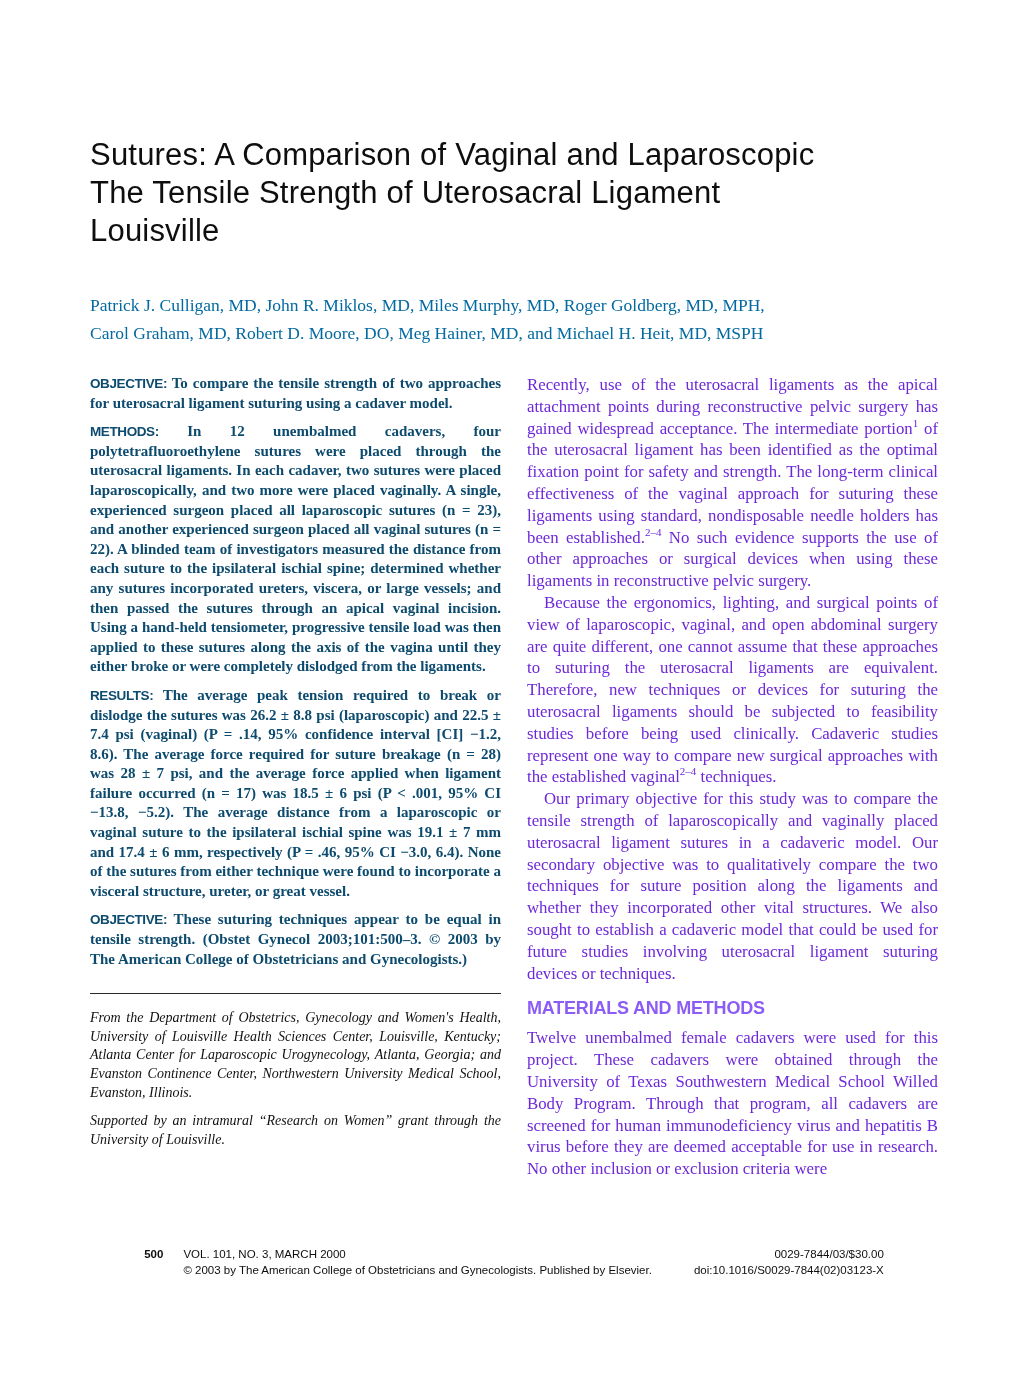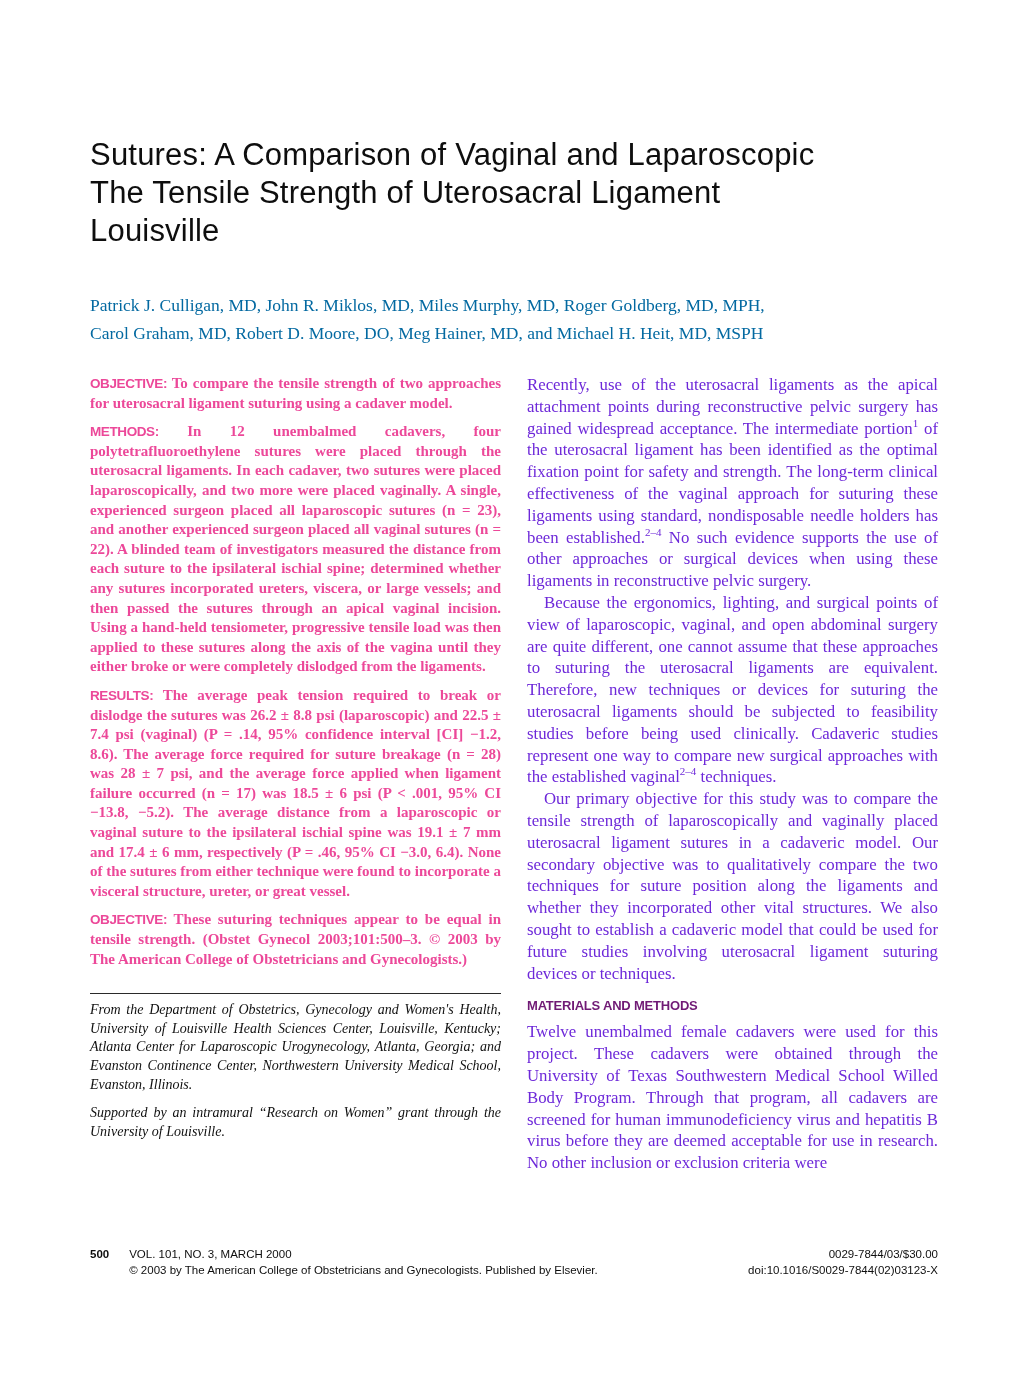--- a/index.html
+++ b/index.html
@@ -29,58 +29,58 @@
     position:absolute; left:90px; top:374px; width:411px;
   }
   .col-right {
     position:absolute; left:527px; top:374px; width:411px;
   }
   .abs-p {
     font-weight:bold;
     font-size:15px; line-height:19.6px;
     text-align:justify;
     margin-bottom:9px;
-    color:#ec4899;
+    color:#0c4a6e;
   }
   .abs-label {
     font-family:"Liberation Sans", sans-serif;
     font-weight:bold;
     font-size:13.5px;
     letter-spacing:-0.4px;
   }
   .footnote-block {
     border-top:1.5px solid #2a2a2a;
     margin-top:24px;
-    padding-top:7px;
+    padding-top:15px;
   }
   .footnote {
     font-style:italic;
     font-size:14px; line-height:18.6px;
     text-align:justify;
     margin-bottom:10px;
     color:#101010;
   }
   .body-p {
     font-size:16.8px; line-height:21.8px;
     text-align:justify;
     color:#6d28d9;
   }
   .body-p.indent { text-indent:17px; }
   .body-p sup { font-size:11px; line-height:0; }
   .section-heading {
     font-family:"Liberation Sans", sans-serif;
     font-weight:bold;
-    font-size:13px;
+    font-size:18px;
     letter-spacing:-0.2px;
     margin:14px 0 8px 0;
-    color:#701a75;
+    color:#8b5cf6;
   }
   .footer {
     position:absolute; left:90px; top:1246px; width:848px;
-    display:flex; justify-content:space-between;
+    display:flex; justify-content:center;
     font-family:"Liberation Sans", sans-serif;
     font-size:11.5px; line-height:16px;
     color:#0e0e0e;
   }
   .footer-left { display:flex; gap:20px; }
   .footer-pageno { font-weight:bold; }
   .footer-right { text-align:right;margin-left:42px; }
 </style>
 </head>
 <body>

